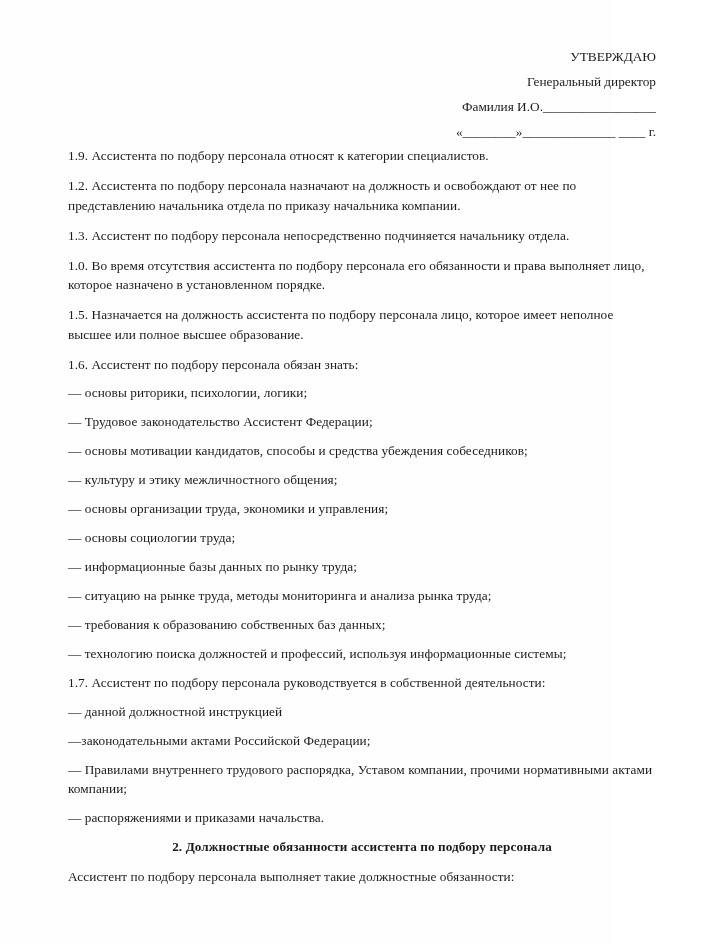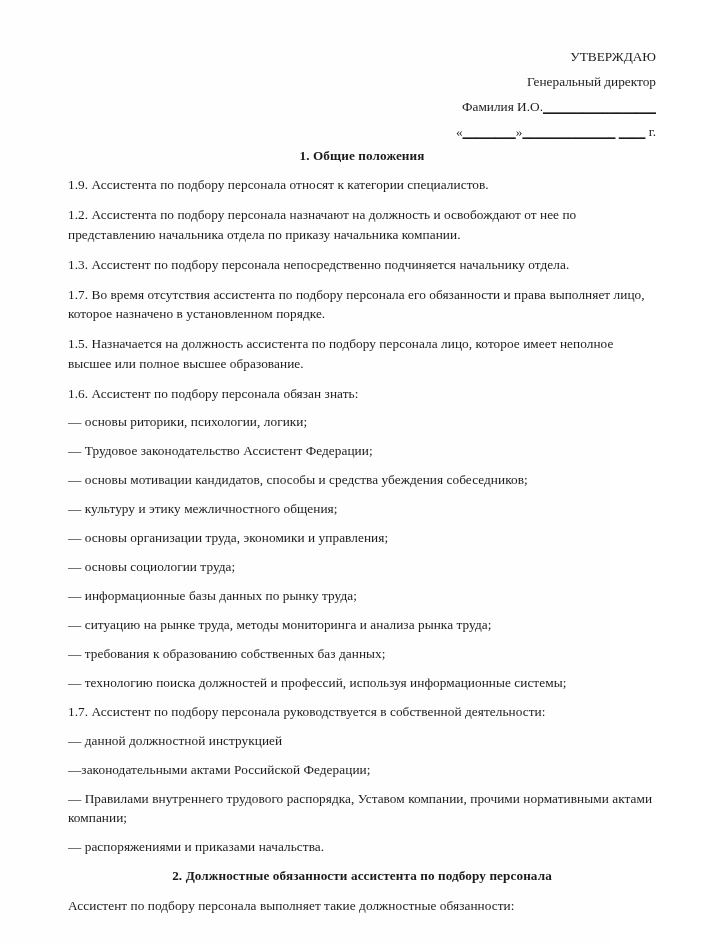--- a/index.html
+++ b/index.html
@@ -34,21 +34,20 @@
     width: 588px;
     text-align: right;
     font-size: 13.3px;
     line-height: 25px;
   }
   .approval-line {
     display: block;
     white-space: pre;
   }
   .fill-rule {
-    text-decoration: underline;
     text-decoration-thickness: 1px;
     text-underline-offset: 2px;
     white-space: pre;
   }
 
   
   .doc-body {
     position: absolute;
     top: 146px;
     left: 68px;
@@ -95,26 +94,25 @@
 
   <div class="approval-block">
     <span class="approval-line">УТВЕРЖДАЮ</span>
     <span class="approval-line">Генеральный директор</span>
     <span class="approval-line"><span>Фамилия И.О.</span><span class="fill-rule">_________________</span></span>
     <span class="approval-line"><span>«</span><span class="fill-rule">________</span><span>»</span><span class="fill-rule">______________</span><span> </span><span class="fill-rule">____</span><span> </span><span>г.</span></span>
   </div>
 
   <div class="doc-body">
 
-    <h2 class="section-heading">1. Общие положения</h2>
 
     <p class="para">1.9. Ассистента по подбору персонала относят к категории специалистов.</p>
     <p class="para">1.2. Ассистента по подбору персонала назначают на должность и освобождают от нее по представлению начальника отдела по приказу начальника компании.</p>
     <p class="para">1.3. Ассистент по подбору персонала непосредственно подчиняется начальнику отдела.</p>
-    <p class="para">1.7. Во время отсутствия ассистента по подбору персонала его обязанности и права выполняет лицо, которое назначено в установленном порядке.</p>
+    <p class="para">1.0. Во время отсутствия ассистента по подбору персонала его обязанности и права выполняет лицо, которое назначено в установленном порядке.</p>
     <p class="para">1.5. Назначается на должность ассистента по подбору персонала лицо, которое имеет неполное высшее или полное высшее образование.</p>
     <p class="para tight">1.6. Ассистент по подбору персонала обязан знать:</p>
 
     <p class="para dash-item">— основы риторики, психологии,  логики;</p>
     <p class="para dash-item">— Трудовое законодательство Ассистент Федерации;</p>
     <p class="para dash-item">— основы мотивации кандидатов, способы и средства убеждения собеседников;</p>
     <p class="para dash-item">— культуру и этику межличностного общения;</p>
     <p class="para dash-item">— основы организации труда, экономики и управления;</p>
     <p class="para dash-item">— основы социологии труда;</p>
     <p class="para dash-item">— информационные базы данных по рынку труда;</p>

